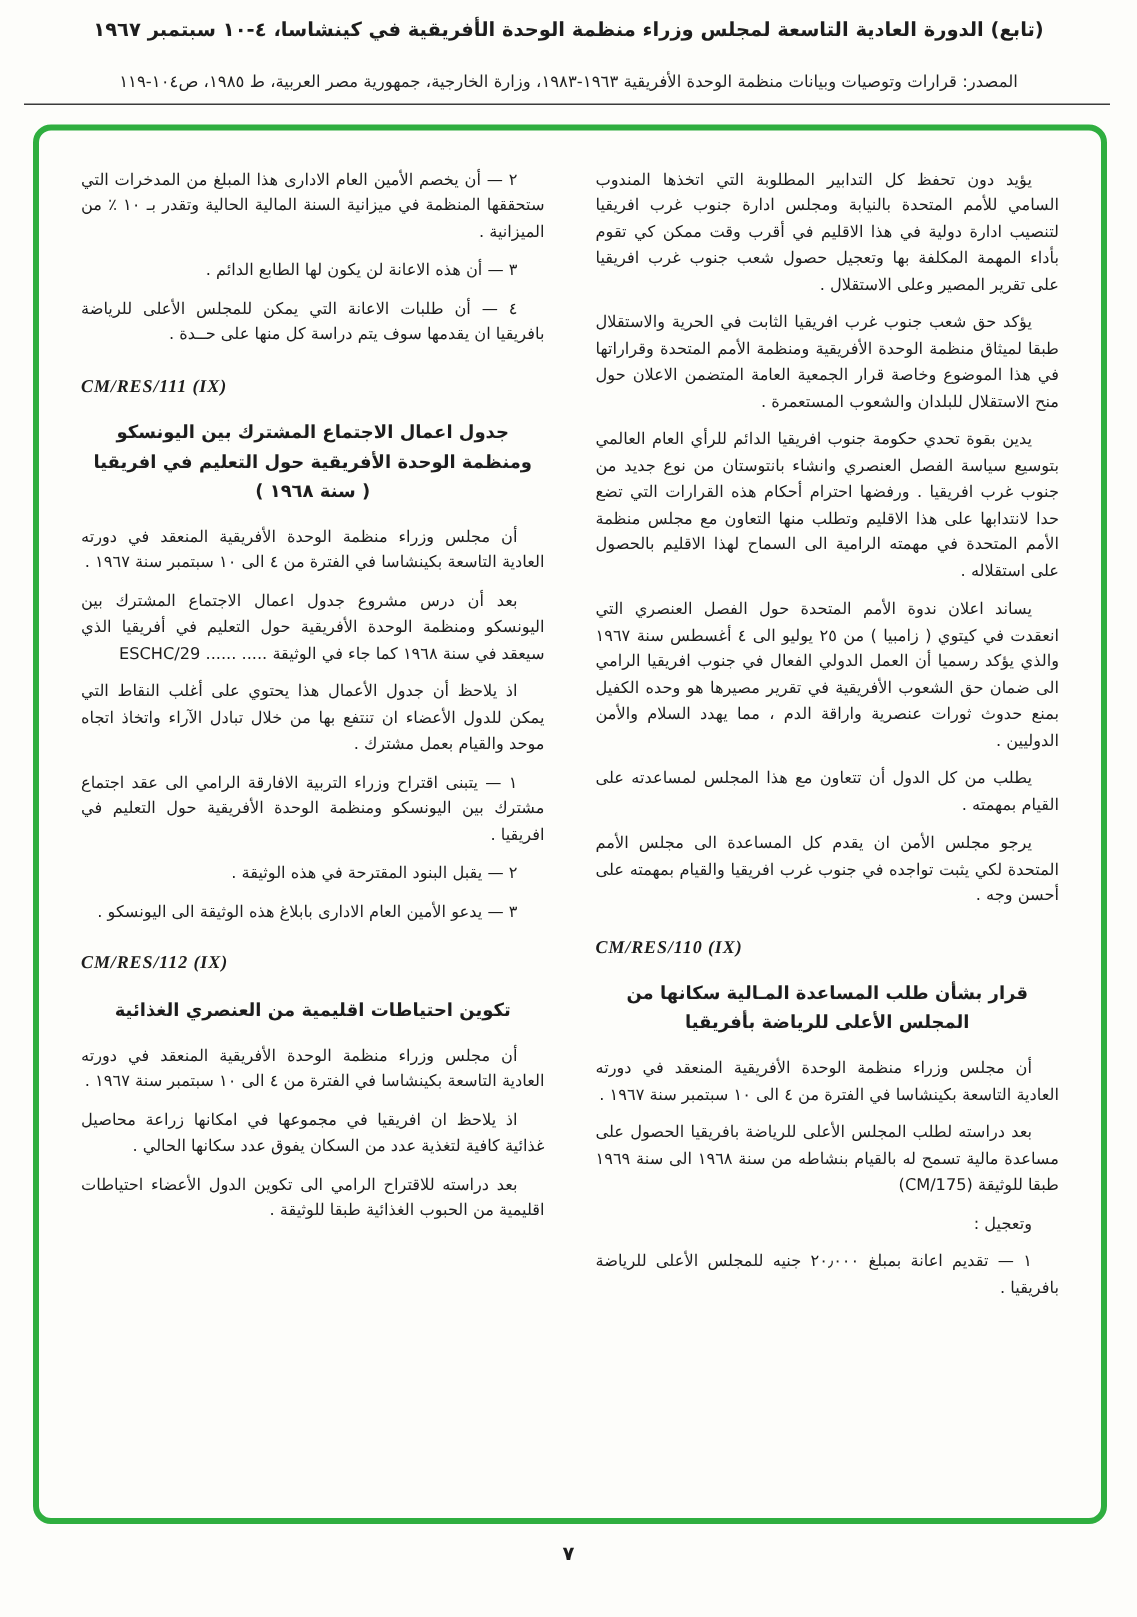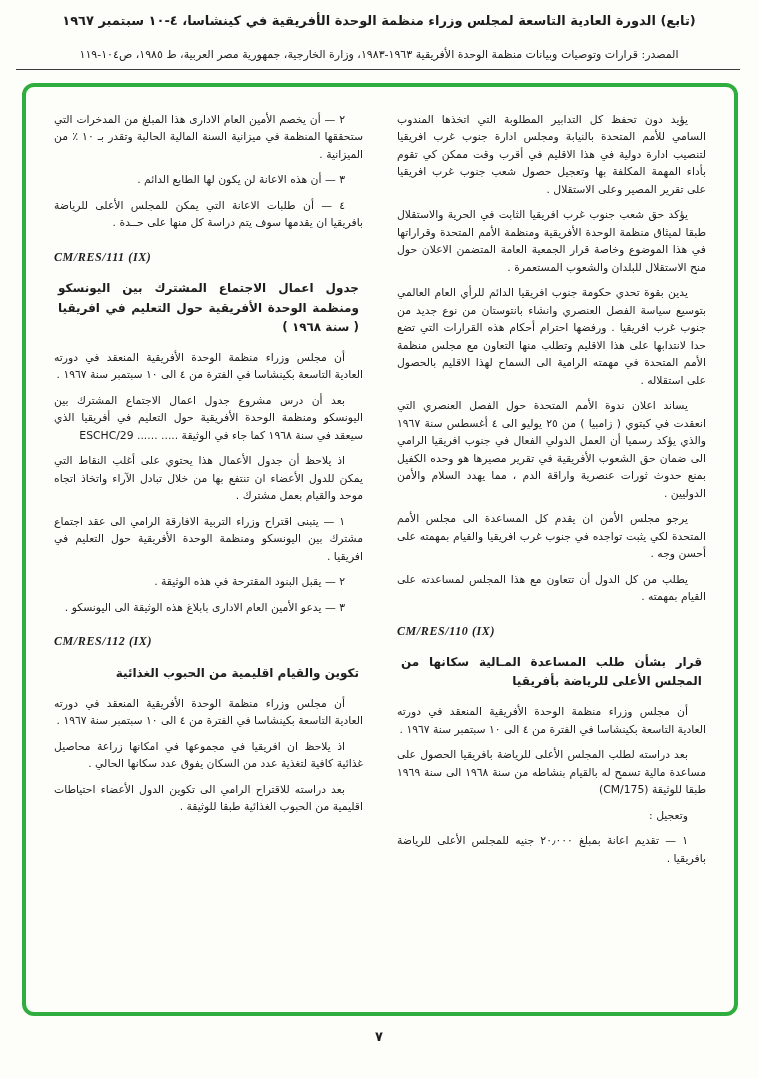--- a/index.html
+++ b/index.html
@@ -55,20 +55,21 @@
     text-align:left;
     font-family:"Liberation Serif", serif;
     font-weight:bold;
     font-size:12px;
     letter-spacing:0.6px;
     margin:16px 0 12px 0;
     text-indent:0;
     font-style:italic;
   }
   .heading{
+    text-align:center;
     font-weight:bold;
     font-size:12px;
     line-height:1.6;
     margin:4px 4px 12px 4px;
     text-indent:0;
   }
 
   
   .page-number{
     text-align:center;
@@ -88,43 +89,43 @@
     <hr class="header-rule">
   </div>
 
   <div class="frame">
     <div class="columns">
       <div class="col">
           <div class="block para">يؤيد دون تحفظ كل التدابير المطلوبة التي اتخذها المندوب السامي للأمم المتحدة بالنيابة ومجلس ادارة جنوب غرب افريقيا لتنصيب ادارة دولية في هذا الاقليم في أقرب وقت ممكن كي تقوم بأداء المهمة المكلفة بها وتعجيل حصول شعب جنوب غرب افريقيا على تقرير المصير وعلى الاستقلال .</div>
           <div class="block para">يؤكد حق شعب جنوب غرب افريقيا الثابت في الحرية والاستقلال طبقا لميثاق منظمة الوحدة الأفريقية ومنظمة الأمم المتحدة وقراراتها في هذا الموضوع وخاصة قرار الجمعية العامة المتضمن الاعلان حول منح الاستقلال للبلدان والشعوب المستعمرة .</div>
           <div class="block para">يدين بقوة تحدي حكومة جنوب افريقيا الدائم للرأي العام العالمي بتوسيع سياسة الفصل العنصري وانشاء بانتوستان من نوع جديد من جنوب غرب افريقيا . ورفضها احترام أحكام هذه القرارات التي تضع حدا لانتدابها على هذا الاقليم وتطلب منها التعاون مع مجلس منظمة الأمم المتحدة في مهمته الرامية الى السماح لهذا الاقليم بالحصول على استقلاله .</div>
           <div class="block para">يساند اعلان ندوة الأمم المتحدة حول الفصل العنصري التي انعقدت في كيتوي ( زامبيا ) من ٢٥ يوليو الى ٤ أغسطس سنة ١٩٦٧ والذي يؤكد رسميا أن العمل الدولي الفعال في جنوب افريقيا الرامي الى ضمان حق الشعوب الأفريقية في تقرير مصيرها هو وحده الكفيل بمنع حدوث ثورات عنصرية واراقة الدم ، مما يهدد السلام والأمن الدوليين .</div>
+          <div class="block para">يطلب من كل الدول أن تتعاون مع هذا المجلس لمساعدته على القيام بمهمته .</div>
           <div class="block para">يرجو مجلس الأمن ان يقدم كل المساعدة الى مجلس الأمم المتحدة لكي يثبت تواجده في جنوب غرب افريقيا والقيام بمهمته على أحسن وجه .</div>
-          <div class="block para">يطلب من كل الدول أن تتعاون مع هذا المجلس لمساعدته على القيام بمهمته .</div>
           <div class="block res">CM/RES/110  (IX)</div>
           <div class="block heading">قرار بشأن طلب المساعدة المـالية سكانها من المجلس الأعلى للرياضة بأفريقيا</div>
           <div class="block para">أن مجلس وزراء منظمة الوحدة الأفريقية المنعقد في دورته العادية التاسعة بكينشاسا في الفترة من ٤ الى ١٠ سبتمبر سنة ١٩٦٧ .</div>
           <div class="block para">بعد دراسته لطلب المجلس الأعلى للرياضة بافريقيا الحصول على مساعدة مالية تسمح له بالقيام بنشاطه من سنة ١٩٦٨ الى سنة ١٩٦٩ طبقا للوثيقة (CM/175)</div>
           <div class="block para">وتعجيل :</div>
           <div class="block para">١ — تقديم اعانة بمبلغ ٢٠٫٠٠٠ جنيه للمجلس الأعلى للرياضة بافريقيا .</div>
         </div>
       <div class="col">
           <div class="block para">٢ — أن يخصم الأمين العام الادارى هذا المبلغ من المدخرات التي ستحققها المنظمة في ميزانية السنة المالية الحالية وتقدر بـ ١٠ ٪ من الميزانية .</div>
           <div class="block para">٣ — أن هذه الاعانة لن يكون لها الطابع الدائم .</div>
           <div class="block para">٤ — أن طلبات الاعانة التي يمكن للمجلس الأعلى للرياضة بافريقيا ان يقدمها سوف يتم دراسة كل منها على حــدة .</div>
           <div class="block res">CM/RES/111  (IX)</div>
           <div class="block heading">جدول اعمال الاجتماع المشترك بين اليونسكو ومنظمة الوحدة الأفريقية حول التعليم في افريقيا ( سنة ١٩٦٨ )</div>
           <div class="block para">أن مجلس وزراء منظمة الوحدة الأفريقية المنعقد في دورته العادية التاسعة بكينشاسا في الفترة من ٤ الى ١٠ سبتمبر سنة ١٩٦٧ .</div>
           <div class="block para">بعد أن درس مشروع جدول اعمال الاجتماع المشترك بين اليونسكو ومنظمة الوحدة الأفريقية حول التعليم في أفريقيا الذي سيعقد في سنة ١٩٦٨ كما جاء في الوثيقة ..... ...... ESCHC/29</div>
           <div class="block para">اذ يلاحظ أن جدول الأعمال هذا يحتوي على أغلب النقاط التي يمكن للدول الأعضاء ان تنتفع بها من خلال تبادل الآراء واتخاذ اتجاه موحد والقيام بعمل مشترك .</div>
           <div class="block para">١ — يتبنى اقتراح وزراء التربية الافارقة الرامي الى عقد اجتماع مشترك بين اليونسكو ومنظمة الوحدة الأفريقية حول التعليم في افريقيا .</div>
           <div class="block para">٢ — يقبل البنود المقترحة في هذه الوثيقة .</div>
           <div class="block para">٣ — يدعو الأمين العام الادارى بابلاغ هذه الوثيقة الى اليونسكو .</div>
           <div class="block res">CM/RES/112  (IX)</div>
-          <div class="block heading">تكوين والقيام اقليمية من الحبوب الغذائية</div>
+          <div class="block heading">تكوين احتياطات اقليمية من العنصري الغذائية</div>
           <div class="block para">أن مجلس وزراء منظمة الوحدة الأفريقية المنعقد في دورته العادية التاسعة بكينشاسا في الفترة من ٤ الى ١٠ سبتمبر سنة ١٩٦٧ .</div>
           <div class="block para">اذ يلاحظ ان افريقيا في مجموعها في امكانها زراعة محاصيل غذائية كافية لتغذية عدد من السكان يفوق عدد سكانها الحالي .</div>
           <div class="block para">بعد دراسته للاقتراح الرامي الى تكوين الدول الأعضاء احتياطات اقليمية من الحبوب الغذائية طبقا للوثيقة .</div>
         </div>
     </div>
   </div>
 
   <div class="page-number">٧</div>
 
 </div>

